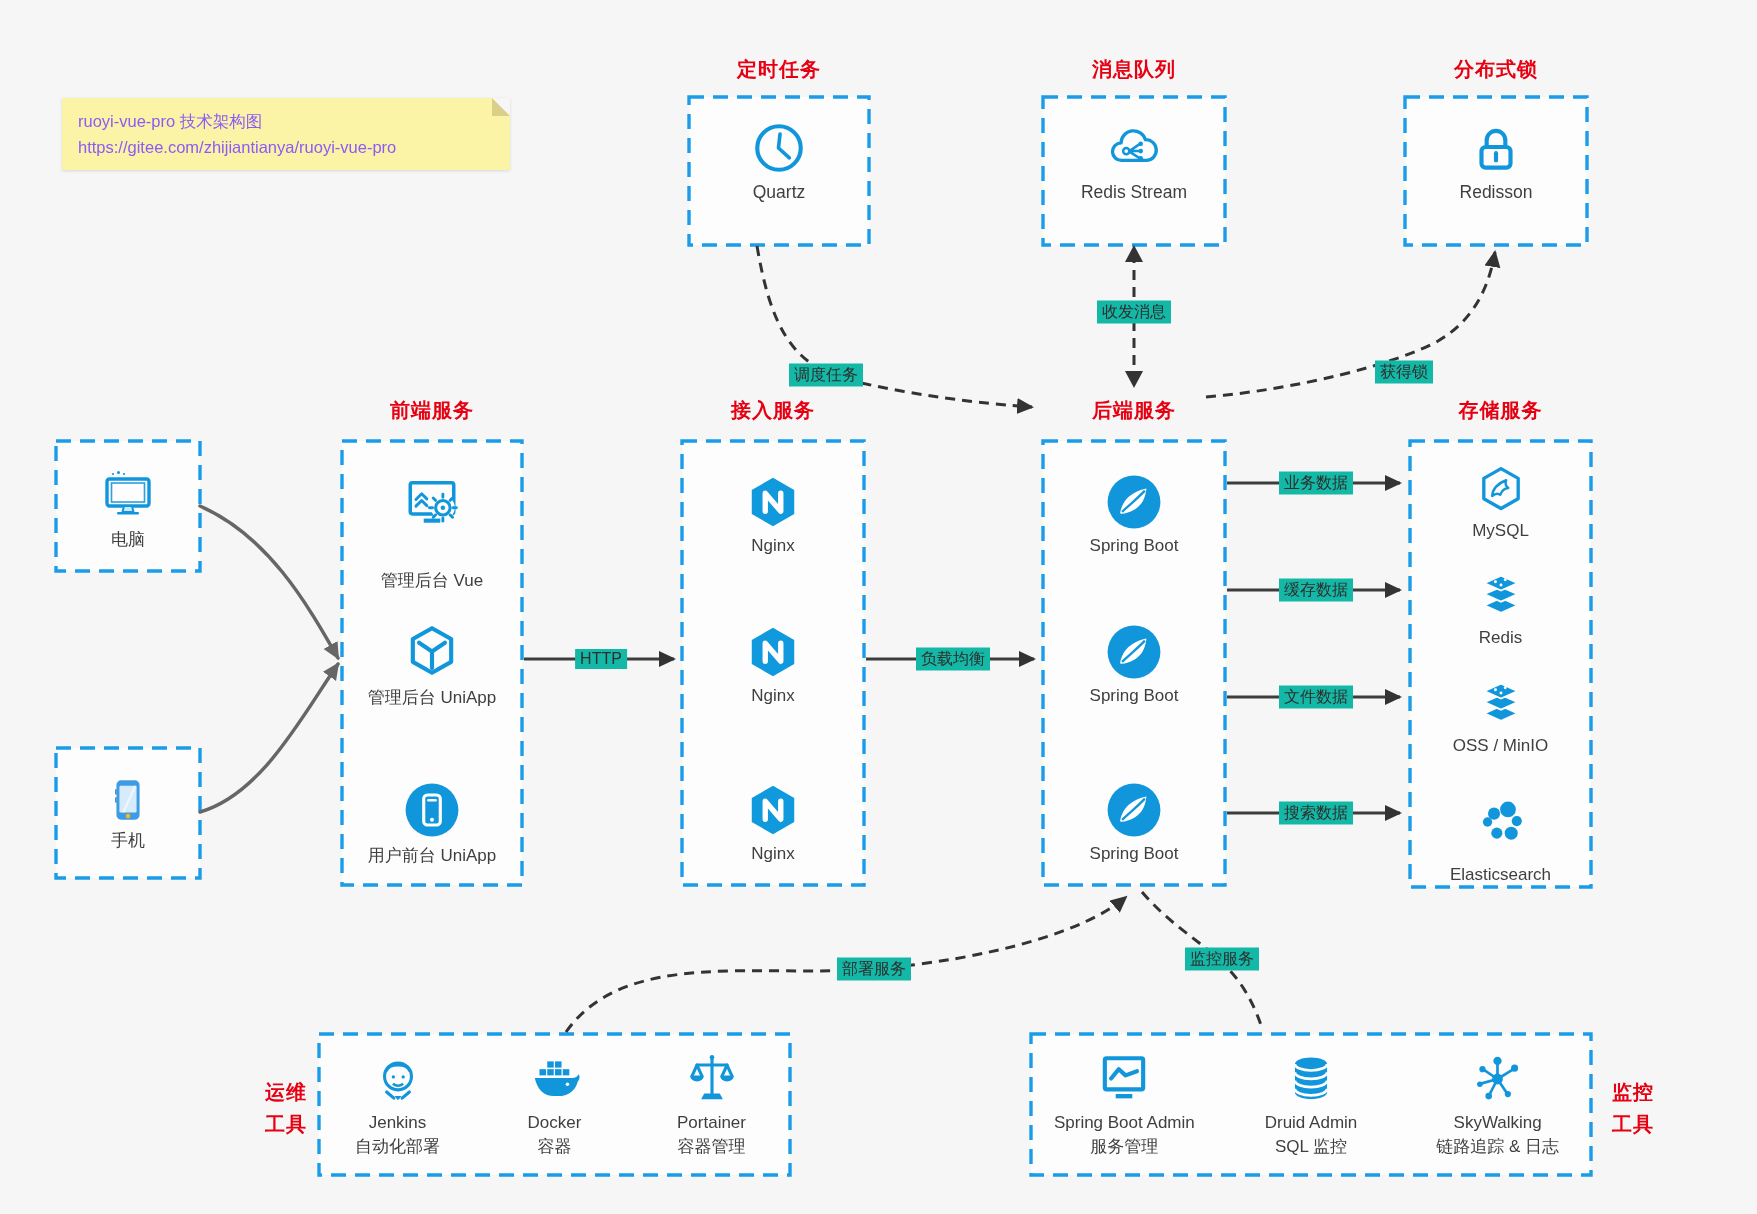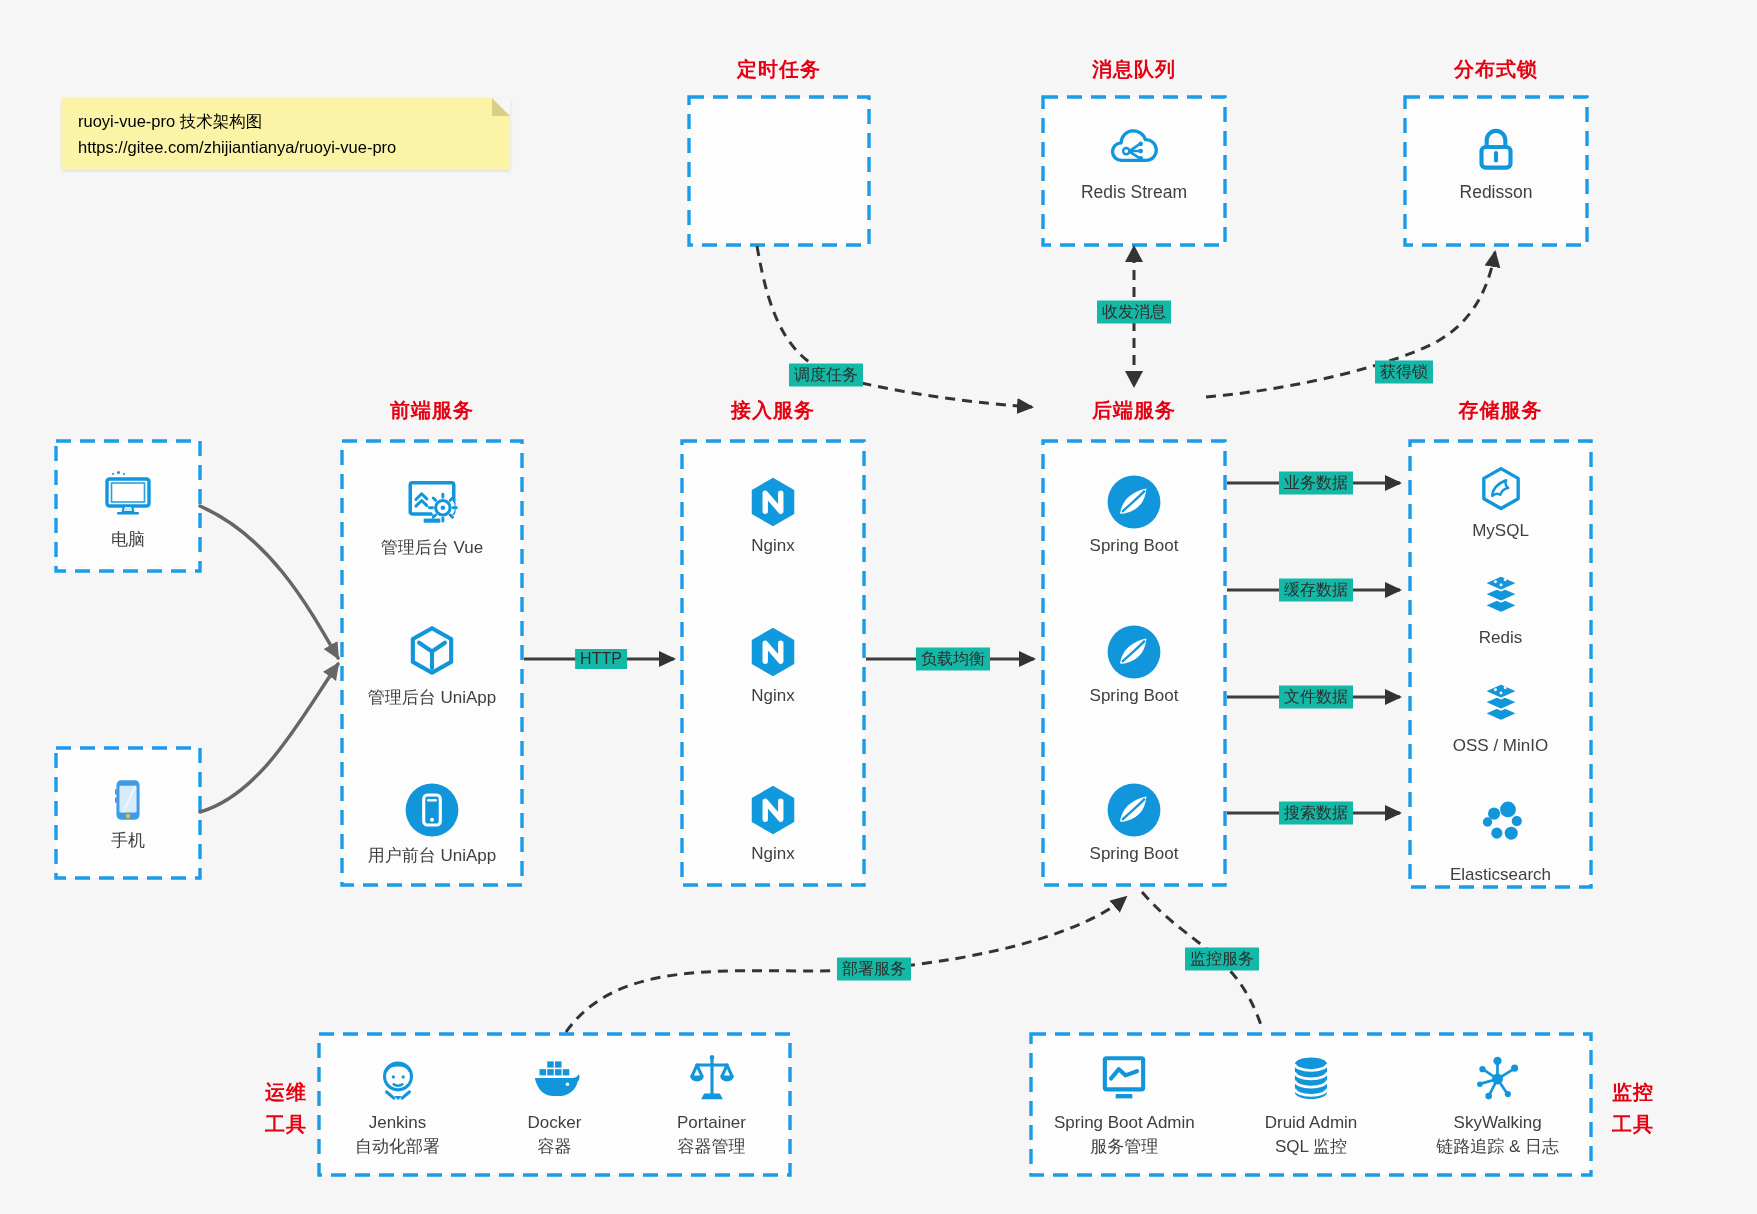--- a/index.html
+++ b/index.html
@@ -1,21 +1,21 @@
 <!DOCTYPE html>
 <html><head>
 <meta charset="utf-8">
 <style>
   html,body{margin:0;padding:0;background:#e9e9e9;}
   #canvas{position:relative;width:1757px;height:1214px;background:#f6f6f6;overflow:hidden;
           font-family:"Liberation Sans","DejaVu Sans",sans-serif;color:#3f3f3f;}
   svg#underlay{position:absolute;left:0;top:0;}
   .note{position:absolute;left:62px;top:98px;width:448px;height:72px;background:#fbf3a6;
         box-shadow:0 1px 3px rgba(0,0,0,.12);padding:10px 0 0 16px;box-sizing:border-box;
-        font-size:16.5px;line-height:1.6;color:#000000;}
+        font-size:16.5px;line-height:1.6;color:#8b5cf6;}
   .note-fold{position:absolute;right:0;top:0;width:0;height:0;
         border-left:18px solid #d9cf86;border-top:18px solid #f6f6f6;}
   .grp-title{position:absolute;text-align:center;color:#e60012;font-weight:bold;font-size:20px;letter-spacing:1px;}
   .side-title{position:absolute;color:#e60012;font-weight:bold;font-size:20px;line-height:1.6;text-align:center;letter-spacing:1px;}
   .box-content{position:absolute;display:flex;flex-direction:column;align-items:center;box-sizing:border-box;}
   .col-item{position:absolute;left:0;right:0;display:flex;flex-direction:column;align-items:center;}
   .item-label{font-size:17px;color:#3f3f3f;margin-top:5px;white-space:nowrap;}
   .edge-label{position:absolute;transform:translate(-50%,-50%);background:#14b8a6;color:#2e2e2e;
         font-size:16px;padding:1px 5px;white-space:nowrap;}
   .row-box{position:absolute;display:flex;flex-direction:row;}
@@ -98,20 +98,29 @@
 
 <div class="side-title" style="left:254px;top:1076px;width:64px;">
   <div>运维</div>
   <div>工具</div>
 </div>
 <div class="side-title" style="left:1601px;top:1076px;width:64px;">
   <div>监控</div>
   <div>工具</div>
 </div>
 
+<div class="box-content" style="left:689px;top:97px;width:180px;height:148px;padding-top:22px;">
+  <span>
+    <svg class="ic ic58" viewBox="0 0 56 56" fill="none" stroke="#1296db">
+      <circle cx="28" cy="28" r="21" stroke-width="4"></circle>
+      <path d="M29,14.5 L27.5,28 L38,37.5" stroke-width="3.5" stroke-linecap="round" stroke-linejoin="round"></path>
+    </svg>
+  </span>
+  <div class="item-label" style="font-size:17.5px;">Quartz</div>
+</div>
 
 <div class="box-content" style="left:1043px;top:97px;width:182px;height:148px;padding-top:22px;">
   <span>
     <svg class="ic ic58" viewBox="0 0 56 56" fill="none" stroke="#1296db">
       <path d="M16,40 a8.5,8.5 0 0 1 -0.5,-17 a12,12 0 0 1 23.5,-3 a8.5,8.5 0 0 1 1,20 z" stroke-width="3.2" stroke-linejoin="round"></path>
       <circle cx="20.5" cy="31" r="3" stroke-width="2.4"></circle>
       <path d="M23.5,31 L33,24.5 M23.5,31 L33,31 M23.5,31.5 L33,37.5" stroke-width="2.4" stroke-linecap="round"></path>
       <circle cx="34.5" cy="24" r="2.2" fill="#1296db" stroke="none"></circle>
       <circle cx="34.5" cy="31" r="2.2" fill="#1296db" stroke="none"></circle>
       <circle cx="34.5" cy="38" r="2.2" fill="#1296db" stroke="none"></circle>
@@ -154,21 +163,21 @@
       <rect x="7" y="12" width="42" height="27" rx="2.5" stroke-width="3.4"></rect>
       <rect x="11.5" y="16" width="33" height="19" stroke-width="1.6" opacity="0.9"></rect>
       <path d="M24,39 h8 l1.5,6 h-11 z" fill="#cfe7fa" stroke="#1296db" stroke-width="2"></path>
       <rect x="17" y="45" width="22" height="2.6" rx="1.3" fill="#1296db" stroke="none"></rect>
     </svg>
   </span>
   <div class="item-label">电脑</div>
 </div>
 
 <div class="box-content" style="left:342px;top:441px;width:180px;height:444px;">
-  <div class="col-item" style="top:32px;">
+  <div class="col-item" style="top:32px;gap:33px;">
     <span>
       <svg class="ic ic58" viewBox="0 0 56 56" fill="none" stroke="#1296db">
         <rect x="7" y="9.5" width="42" height="30" rx="2" stroke-width="3.4"></rect>
         <path d="M12.5,25.5 l5.5,-5.5 l5,5 M12.5,32 l5.5,-5.5 l5,5" stroke-width="2.8" stroke-linecap="round" stroke-linejoin="round"></path>
         <circle cx="38.5" cy="33.5" r="11.5" fill="#fdfdfd" stroke="none"></circle>
         <circle cx="38.5" cy="33.5" r="7" stroke-width="3"></circle>
         <circle cx="38.5" cy="33.5" r="2.2" fill="#1296db" stroke="none"></circle>
         <path d="M38.5,23.5 v-3 M38.5,43.5 v3 M28.5,33.5 h-3 M48.5,33.5 h3 M31.4,26.4 l-2.2,-2.2 M45.6,26.4 l2.2,-2.2 M31.4,40.6 l-2.2,2.2 M45.6,40.6 l2.2,2.2" stroke-width="2.8" stroke-linecap="round"></path>
         <rect x="20" y="44" width="16" height="4" fill="#1296db" stroke="none"></rect>
       </svg>

